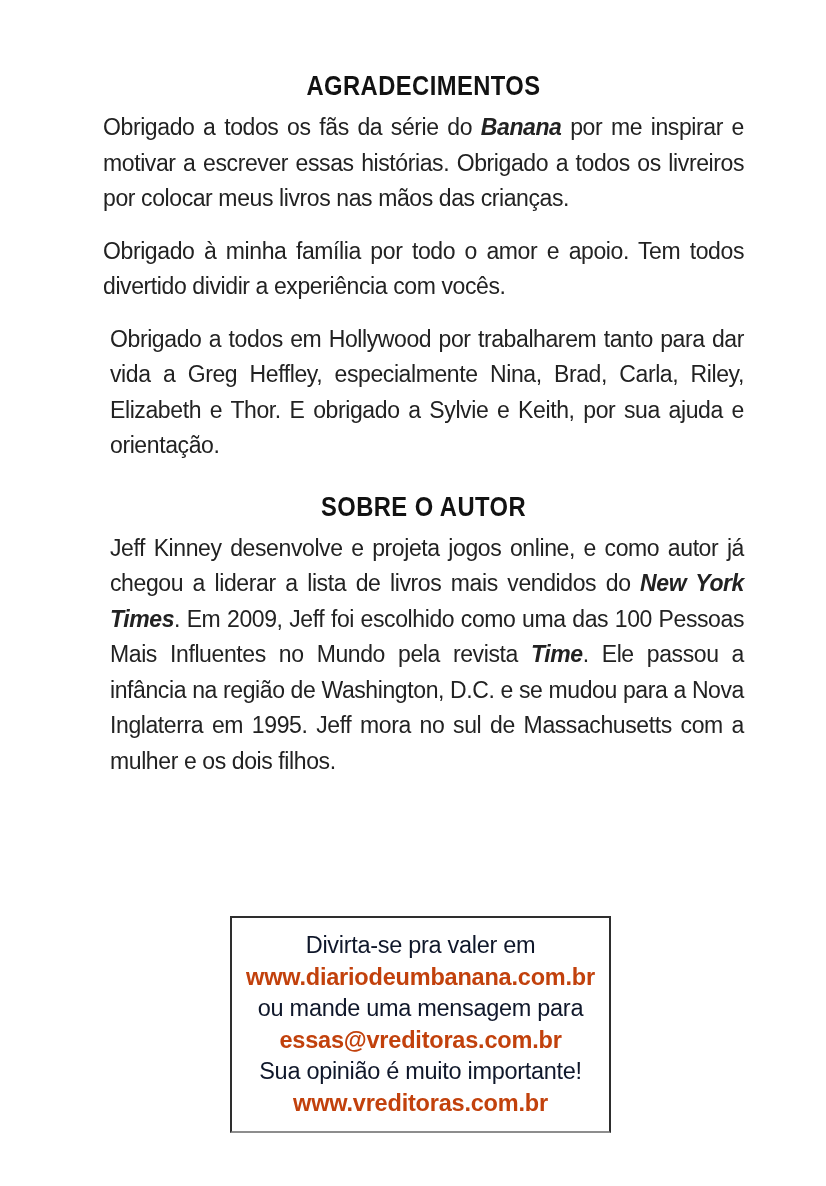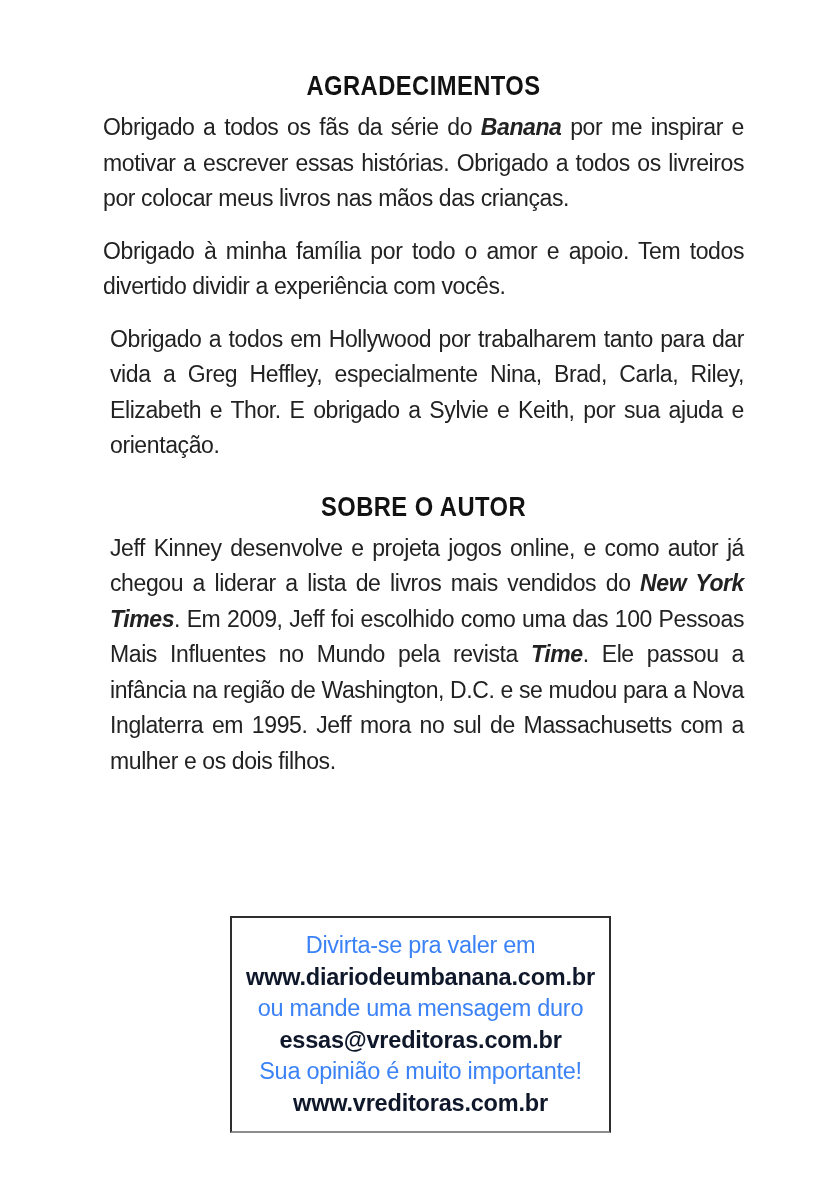--- a/index.html
+++ b/index.html
@@ -66,26 +66,26 @@
     display: flex;
     flex-direction: column;
     justify-content: center;
     align-items: center;
     text-align: center;
   }
   .contact-line {
     font-size: 23.5px;
     line-height: 31.5px;
     letter-spacing: -0.3px;
-    color: #3b82f6;
+    color: #0f172a;
     white-space: nowrap;
   }
   .contact-line.bold {
     font-weight: 700;
-    color: #0f172a;
+    color: #c2410c;
     letter-spacing: -0.2px;
   }
 </style>
 </head>
 <body>
 
 <main class="page">
 
   <h1 class="section-heading">AGRADECIMENTOS</h1>
 
@@ -98,17 +98,17 @@
 
   <h1 class="section-heading about">SOBRE O AUTOR</h1>
 
   <p class="body-par last"><span>Jeff Kinney desenvolve e projeta jogos online, e como autor já chegou a liderar a lista de livros mais vendidos do </span><span class="ital">New York Times</span><span>. Em 2009, Jeff foi escolhido como uma das 100 Pessoas Mais Influentes no Mundo pela revista </span><span class="ital">Time</span><span>. Ele passou a infância na região de Washington, D.C. e se mudou para a Nova Inglaterra em 1995. Jeff mora no sul de Massachusetts com a mulher e os dois filhos.</span></p>
 
 </main>
 
 <div class="contact-box">
   <div class="contact-line">Divirta-se pra valer em</div>
   <div class="contact-line bold">www.diariodeumbanana.com.br</div>
-  <div class="contact-line">ou mande uma mensagem duro</div>
+  <div class="contact-line">ou mande uma mensagem para</div>
   <div class="contact-line bold">essas@vreditoras.com.br</div>
   <div class="contact-line">Sua opinião é muito importante!</div>
   <div class="contact-line bold">www.vreditoras.com.br</div>
 </div>
 
 </body></html>

